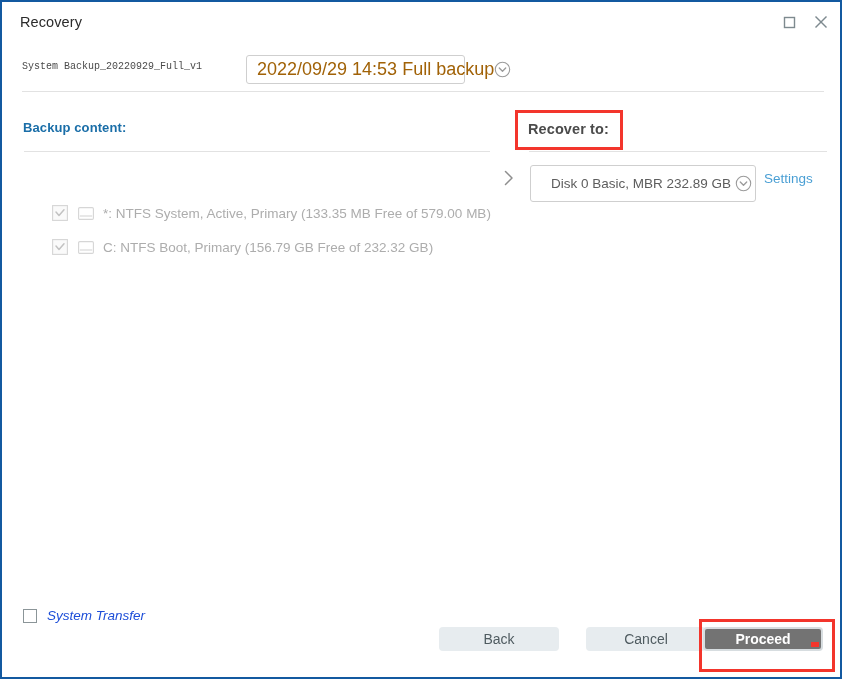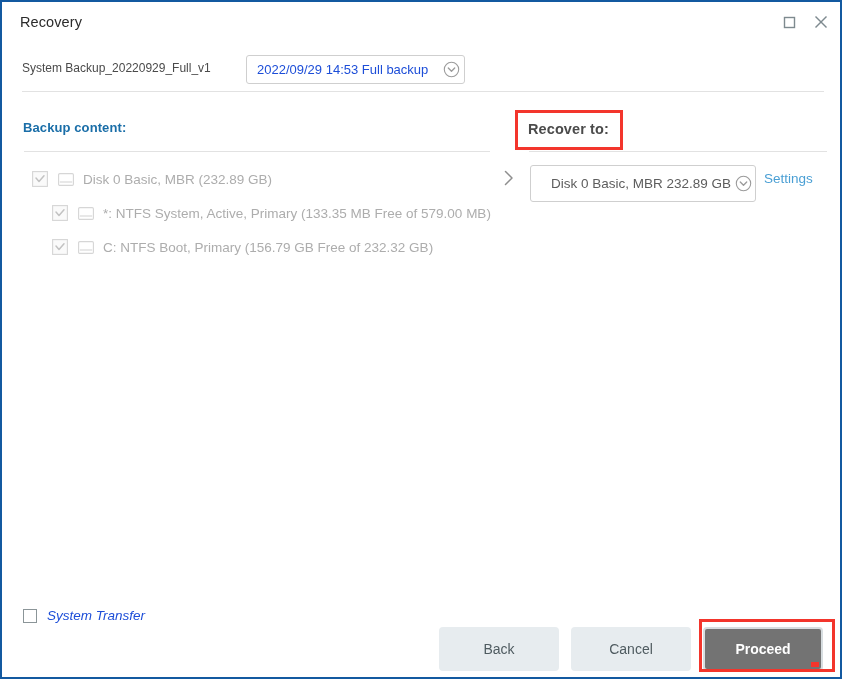--- a/index.html
+++ b/index.html
@@ -59,44 +59,45 @@
   }
   #sep-header { left: 20px; top: 89px; width: 802px; }
   #sep-left   { left: 22px; top: 149px; width: 466px; }
   #sep-right  { left: 527px; top: 149px; width: 298px; }
 
   
   #backup-name {
     position: absolute;
     left: 20px;
     top: 59px;
-    font-size: 12px;
+    font-size: 10px;
     color: #4a4a4a;
     white-space: nowrap;
+    font-family: Liberation Mono, monospace;
   }
   .dropdown {
     position: absolute;
     box-sizing: border-box;
     border: 1px solid #cfcfcf;
     border-radius: 3px;
     background: #ffffff;
     display: flex;
     align-items: center;
     cursor: default;
   }
   #backup-dropdown {
     left: 244px;
     top: 53px;
     width: 219px;
     height: 29px;
     padding-left: 10px;
   }
   .dropdown-label {
-    font-size: 13px;
-    color: #1d4ed8;
+    font-size: 18px;
+    color: #a16207;
     white-space: nowrap;
     flex: 1;
   }
   .dd-chevron {
     width: 26px;
     display: flex;
     align-items: center;
     justify-content: center;
   }
 
@@ -210,36 +211,36 @@
   #system-transfer-label {
     font-size: 13.5px;
     color: #1d4ed8;
     white-space: nowrap;
     font-style: italic;
   }
 
   .btn {
     position: absolute;
     box-sizing: border-box;
-    height: 44px;
+    height: 24px;
     border-radius: 4px;
     display: flex;
     align-items: center;
     justify-content: center;
     font-size: 14px;
     cursor: default;
     user-select: none;
   }
   .btn-secondary {
     background: #e7ecef;
     color: #4f5b60;
     border: none;
   }
   #btn-back   { left: 437px; top: 625px; width: 120px; }
-  #btn-cancel { left: 569px; top: 625px; width: 120px; }
+  #btn-cancel { left: 584px; top: 625px; width: 120px; }
   #btn-proceed {
     left: 701px;
     top: 625px;
     width: 120px;
     background: #737373;
     color: #ffffff;
     border: 2px solid #d7dde0;
     font-weight: bold;
   }
   #proceed-corner {
@@ -290,35 +291,20 @@
   </div>
 
   <div class="hsep" id="sep-header"></div>
 
   <div id="backup-content-heading">Backup content:</div>
   <div id="recover-to-heading">Recover to:</div>
 
   <div class="hsep" id="sep-left"></div>
   <div class="hsep" id="sep-right"></div>
 
-  <div class="tree-row" id="tree-row-0">
-    <span class="tree-check">
-      <svg width="16" height="16" viewBox="0 0 16 16">
-        <rect x="0.6" y="0.6" width="14.8" height="14.8" fill="#fafafa" stroke="#d6d6d6" stroke-width="1.1"></rect>
-        <polyline points="4,7 7,10.4 12,4.8" fill="none" stroke="#c2c2c2" stroke-width="1.5" stroke-linecap="round" stroke-linejoin="round"></polyline>
-      </svg>
-    </span>
-    <span class="tree-disk-icon">
-      <svg width="16" height="15" viewBox="0 0 16 15">
-        <rect x="0.6" y="1.6" width="14.8" height="11.8" rx="1.2" fill="none" stroke="#d6d6d6" stroke-width="1.1"></rect>
-        <line x1="1.8" y1="10" x2="14.2" y2="10" stroke="#d6d6d6" stroke-width="1.1"></line>
-      </svg>
-    </span>
-    <span class="tree-label">Disk 0 Basic, MBR (232.89 GB)</span>
-  </div>
 
   <div class="tree-row" id="tree-row-1">
     <span class="tree-check">
       <svg width="16" height="16" viewBox="0 0 16 16">
         <rect x="0.6" y="0.6" width="14.8" height="14.8" fill="#fafafa" stroke="#d6d6d6" stroke-width="1.1"></rect>
         <polyline points="4,7 7,10.4 12,4.8" fill="none" stroke="#c2c2c2" stroke-width="1.5" stroke-linecap="round" stroke-linejoin="round"></polyline>
       </svg>
     </span>
     <span class="tree-disk-icon">
       <svg width="16" height="15" viewBox="0 0 16 15">

